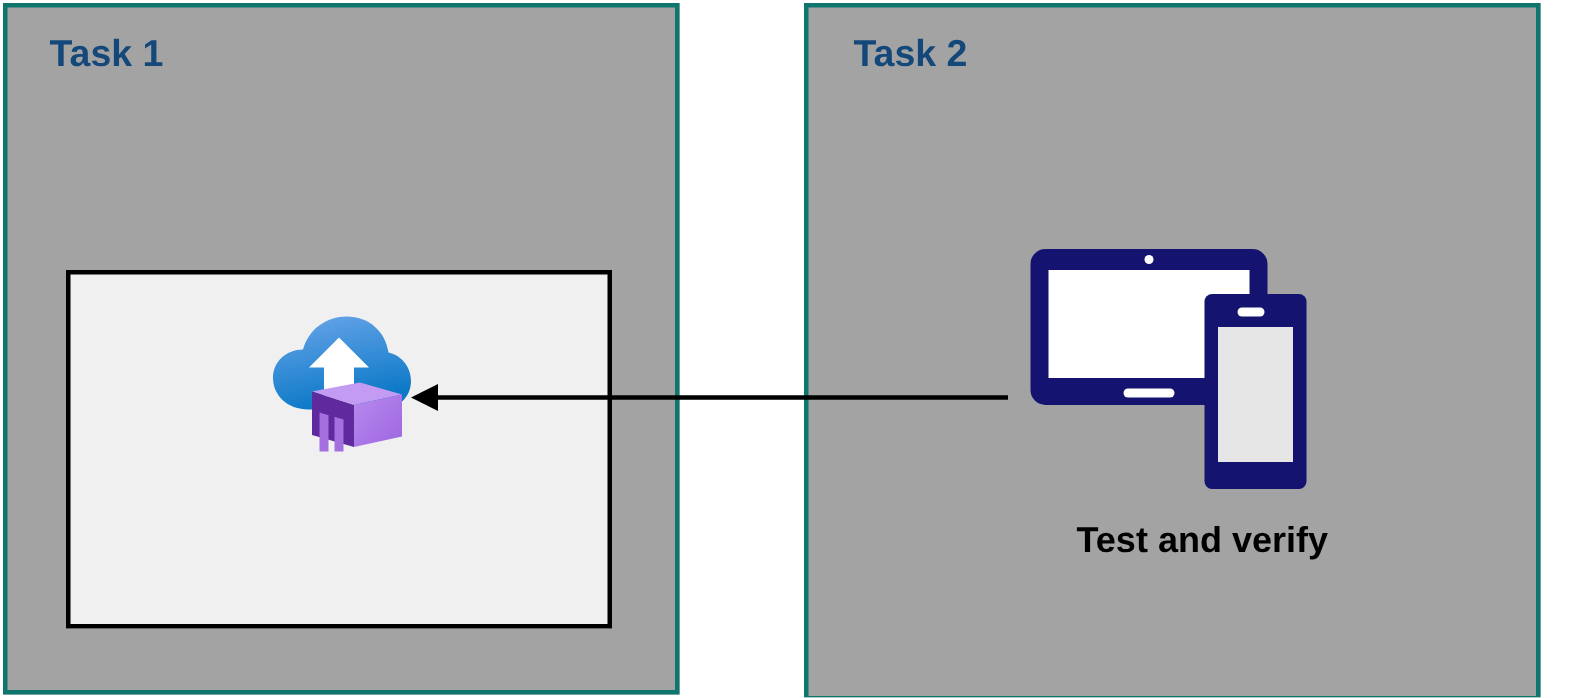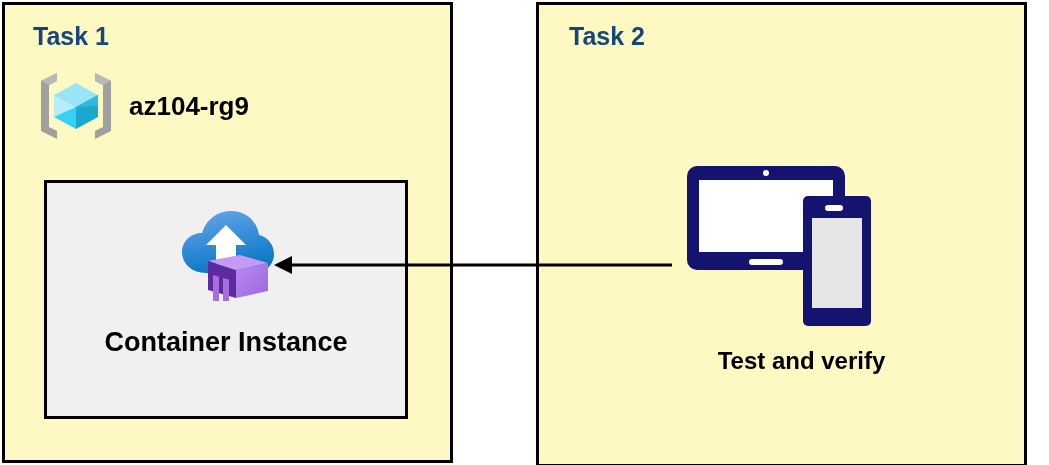--- a/index.html
+++ b/index.html
@@ -15,22 +15,22 @@
     width: 1049px;
     height: 465px;
     background: #ffffff;
     overflow: hidden;
   }
 
   
   .panel {
     position: absolute;
     box-sizing: border-box;
-    border: 3px solid #000000;
-    background: #fef9c3;
+    border: 3px solid #0f766e;
+    background: #a3a3a3;
   }
   #panel-task1 { left: 2px;   top: 2px; width: 451px; height: 461px; }
   #panel-task2 { left: 536px; top: 2px; width: 491px; height: 465px; }
 
   .panel-title {
     position: absolute;
     font-size: 25px;
     font-weight: bold;
     color: #14487A;
     letter-spacing: 0px;
@@ -119,42 +119,20 @@
 </head>
 <body>
 
 <div id="canvas">
 
   
   <div class="panel" id="panel-task1">
 
     <div class="panel-title" id="title-task1">Task 1</div>
 
-    <div id="rg-row">
-      <span id="rg-icon-wrap">
-        <svg id="rg-icon" viewBox="0 0 82 82" xmlns="http://www.w3.org/2000/svg">
-
-          <path d="M22 8 L6 16 L6 66 L22 74 L22 66 L14 62 L14 20 L22 16 Z" fill="#A0A0A0"></path>
-          <path d="M22 8 L6 16 L14 20 L22 16 Z" fill="#B8B8B8"></path>
-
-          <path d="M60 8 L76 16 L76 66 L60 74 L60 66 L68 62 L68 20 L60 16 Z" fill="#A0A0A0"></path>
-          <path d="M60 8 L76 16 L68 20 L60 16 Z" fill="#B8B8B8"></path>
-
-          <path d="M41 18 L63 30 L41 42 L19 30 Z" fill="#9BE3F7"></path>
-
-          <path d="M19 30 L41 42 L41 64 L19 52 Z" fill="#38D0F2"></path>
-
-          <path d="M63 30 L63 52 L41 64 L41 42 Z" fill="#1BA8D0"></path>
-
-          <path d="M19 30 L41 42 L19 52 Z" fill="#B7ECFA"></path>
-          <path d="M41 42 L63 30 L63 41 Z" fill="#2BB9DE"></path>
-        </svg>
-      </span>
-      <span id="rg-label">az104-rg9</span>
-    </div>
 
     <div id="container-box">
       <span id="aci-icon-wrap">
         <svg id="aci-icon" viewBox="0 0 96 96" xmlns="http://www.w3.org/2000/svg">
           <defs>
             <linearGradient id="cloudGrad" x1="0" y1="0" x2="0.3" y2="1">
               <stop offset="0%" stop-color="#6BA6EA"></stop>
               <stop offset="100%" stop-color="#0C79C7"></stop>
             </linearGradient>
             <linearGradient id="boxFront" x1="0" y1="0" x2="1" y2="1">
@@ -171,21 +149,20 @@
           <path d="M30 56 L62 50 L90 58 L58 65 Z" fill="#C49BF2"></path>
 
           <path d="M30 56 L58 65 L58 93 L30 85 Z" fill="#5E2A9E"></path>
 
           <path d="M58 65 L90 58 L90 86 L58 93 Z" fill="url(#boxFront)"></path>
 
           <rect x="35" y="60" width="6" height="26" fill="#A56FE0" transform="skewY(16)"></rect>
           <rect x="45" y="60" width="6" height="26" fill="#A56FE0" transform="skewY(16)"></rect>
         </svg>
       </span>
-      <span id="container-label">Container Instance</span>
     </div>
   </div>
 
   
   <div class="panel" id="panel-task2">
     <div class="panel-title" id="title-task2">Task 2</div>
   </div>
 
   
   <span>

